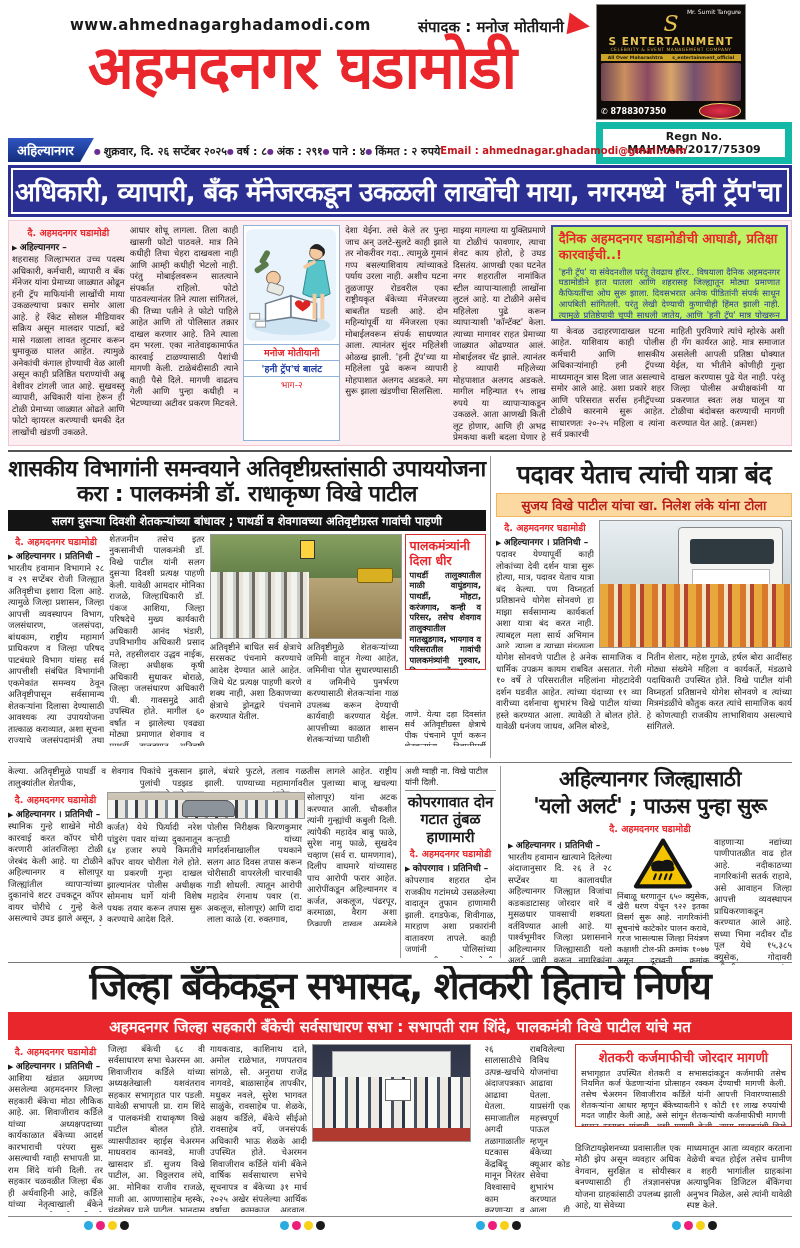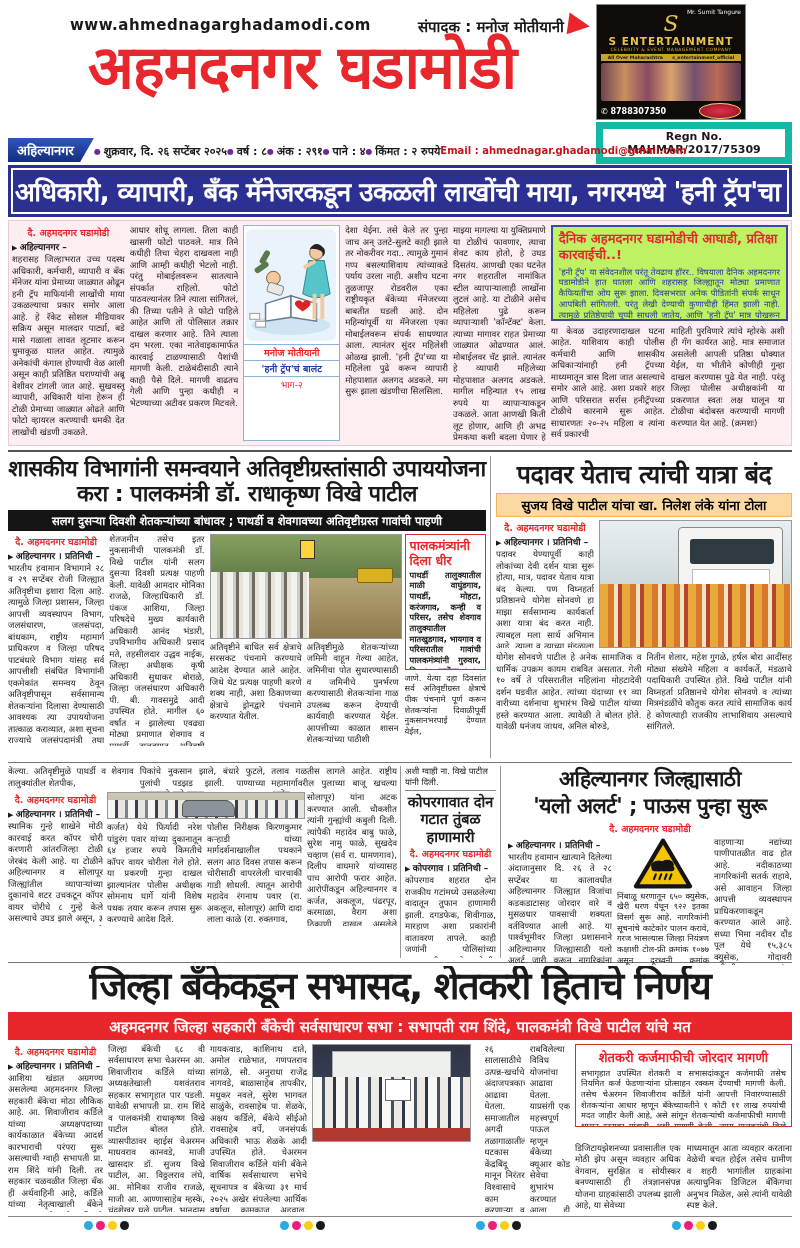--- a/index.html
+++ b/index.html
@@ -69,27 +69,27 @@
   .f-photo-blk{width:190px;display:flex;flex-direction:column;gap:3px;}
   .photo{position:relative;overflow:hidden;border:1px solid #999;background:#c9c2a9;}
   .f-photo{width:190px;height:116px;}
   .f-photo .trees{position:absolute;inset:0 0 55% 0;background:linear-gradient(#86a060,#5f7a45);}
   .f-photo .water{position:absolute;top:42%;left:32%;right:0;bottom:0;background:linear-gradient(#b7a577,#8f7a4e);}
   .f-photo .crowd{position:absolute;left:0;top:36%;width:52%;bottom:0;background:repeating-linear-gradient(90deg,#f2f2ef 0 6px,#caccc8 6px 9px,#6e6a60 9px 12px,#e8e4da 12px 16px);}
   .f-photo .excavator{position:absolute;right:8px;top:32%;width:34px;height:13px;background:#d8b021;border:1px solid #7a6410;border-radius:2px;}
   .f-photo .sign{position:absolute;left:47%;top:5%;width:13px;height:17px;background:#ffd23f;border:1px solid #333;}
   .f-caps{display:flex;gap:5px;flex:1;}
   .f-caps .body-t{width:92px;overflow:hidden;}
-  .fl-boxcol{width:82px;display:flex;flex-direction:column;}
+  .fl-boxcol{width:82px;display:flex;flex-direction:column;gap:36px;}
   .rbox{border:1px solid #d0342c;padding:3px 4px;overflow:hidden;height:128px;}
   .rbox-title{color:#e8262b;font-weight:bold;font-size:12.5px;line-height:1.2;}
   .rbox-body{font-size:8.2px;line-height:1.3;text-align:justify;margin-top:2px;font-weight:bold;}
   .fl-boxtail{font-size:8.2px;line-height:1.3;text-align:justify;margin-top:3px;flex:1;overflow:hidden;}
   .ya-head{font-weight:bold;font-size:25px;text-align:center;letter-spacing:-.5px;white-space:nowrap;overflow:hidden;}
-  .ya-sub{background:#fcd9a1;border:1px solid #f0b560;color:#000000;font-weight:bold;font-size:13px;text-align:center;padding:2px;margin:3px 0;}
+  .ya-sub{background:#fcd9a1;border:1px solid #f0b560;color:#b91c1c;font-weight:bold;font-size:13px;text-align:center;padding:2px;margin:3px 0;}
   .ya-row1{display:flex;gap:5px;height:128px;}
   .ya-row1 .y1{width:98px;}
   .y-photo{flex:1;height:126px;}
   .y-photo .sky{position:absolute;inset:0 0 45% 0;background:linear-gradient(#e8eef2,#cdd8da);}
   .y-photo .bus{position:absolute;right:4%;top:5%;width:54%;height:68%;background:#f4f4f2;border:1px solid #888;border-radius:4px;}
   .y-photo .windshield{position:absolute;right:9%;top:14%;width:44%;height:20%;background:#2e3a40;border-radius:3px;}
   .y-photo .busbanner{position:absolute;right:11%;top:38%;width:40%;height:22%;background:#fff;border:1px solid #bbb;}
   .y-photo .crowd-y{position:absolute;left:0;bottom:0;width:100%;height:50%;background:repeating-linear-gradient(90deg,#e9a83b 0 8px,#d8782a 8px 14px,#f3e3c0 14px 18px,#b5452e 18px 22px);}
   .ya-row2{display:flex;gap:5px;margin-top:4px;height:108px;}
   .ya-row2 .body-t{flex:1;overflow:hidden;}

